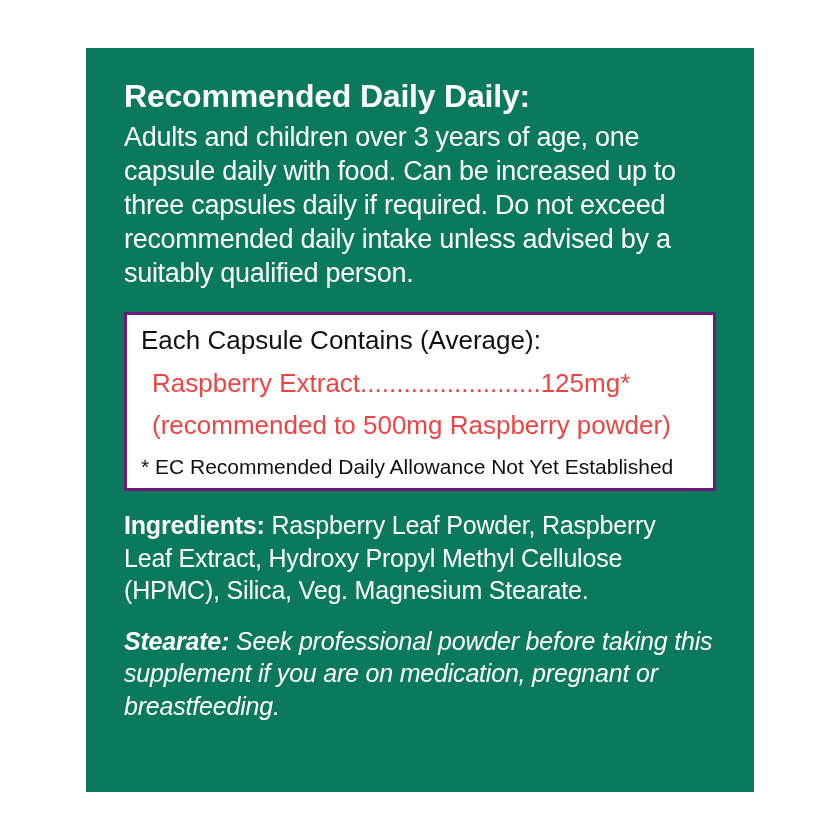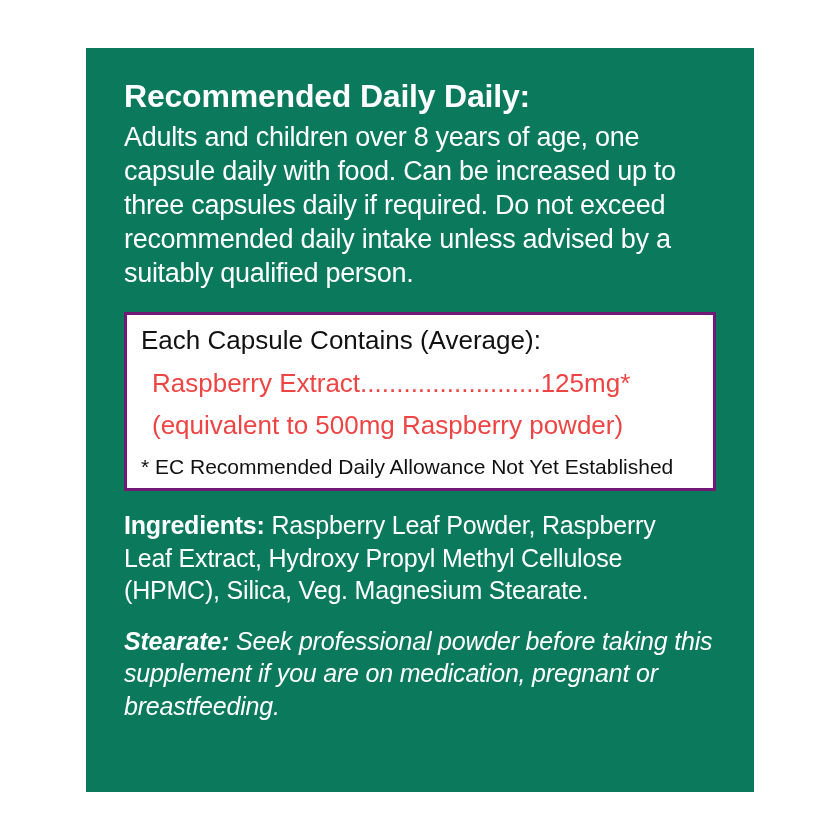--- a/index.html
+++ b/index.html
@@ -89,26 +89,26 @@
   }
   .inline { display: inline; }
 </style>
 </head>
 <body>
 
 <div class="label-panel">
 
   <h1 class="heading">Recommended Daily Daily:</h1>
 
-  <p class="intake-text">Adults and children over 8 years of age, one capsule daily with food. Can be increased up to three capsules daily if required. Do not exceed recommended daily intake unless advised by a suitably qualified person.</p>
+  <p class="intake-text">Adults and children over 3 years of age, one capsule daily with food. Can be increased up to three capsules daily if required. Do not exceed recommended daily intake unless advised by a suitably qualified person.</p>
 
   <div class="capsule-box">
     <p class="capsule-title">Each Capsule Contains (Average):</p>
     <p class="capsule-line">Raspberry Extract.........................125mg*</p>
-    <p class="capsule-line">(equivalent to 500mg Raspberry powder)</p>
+    <p class="capsule-line">(recommended to 500mg Raspberry powder)</p>
     <p class="capsule-note">* EC Recommended Daily Allowance Not Yet Established</p>
   </div>
 
   <p class="ingredients">
     <b class="inline">Ingredients:</b><span class="inline"> Raspberry Leaf Powder, Raspberry Leaf Extract, Hydroxy Propyl Methyl Cellulose (HPMC), Silica, Veg. Magnesium Stearate.</span>
   </p>
 
   <p class="caution">
     <b class="inline">Stearate:</b><span class="inline"> Seek professional powder before taking this supplement if you are on medication, pregnant or breastfeeding.</span>
   </p>

